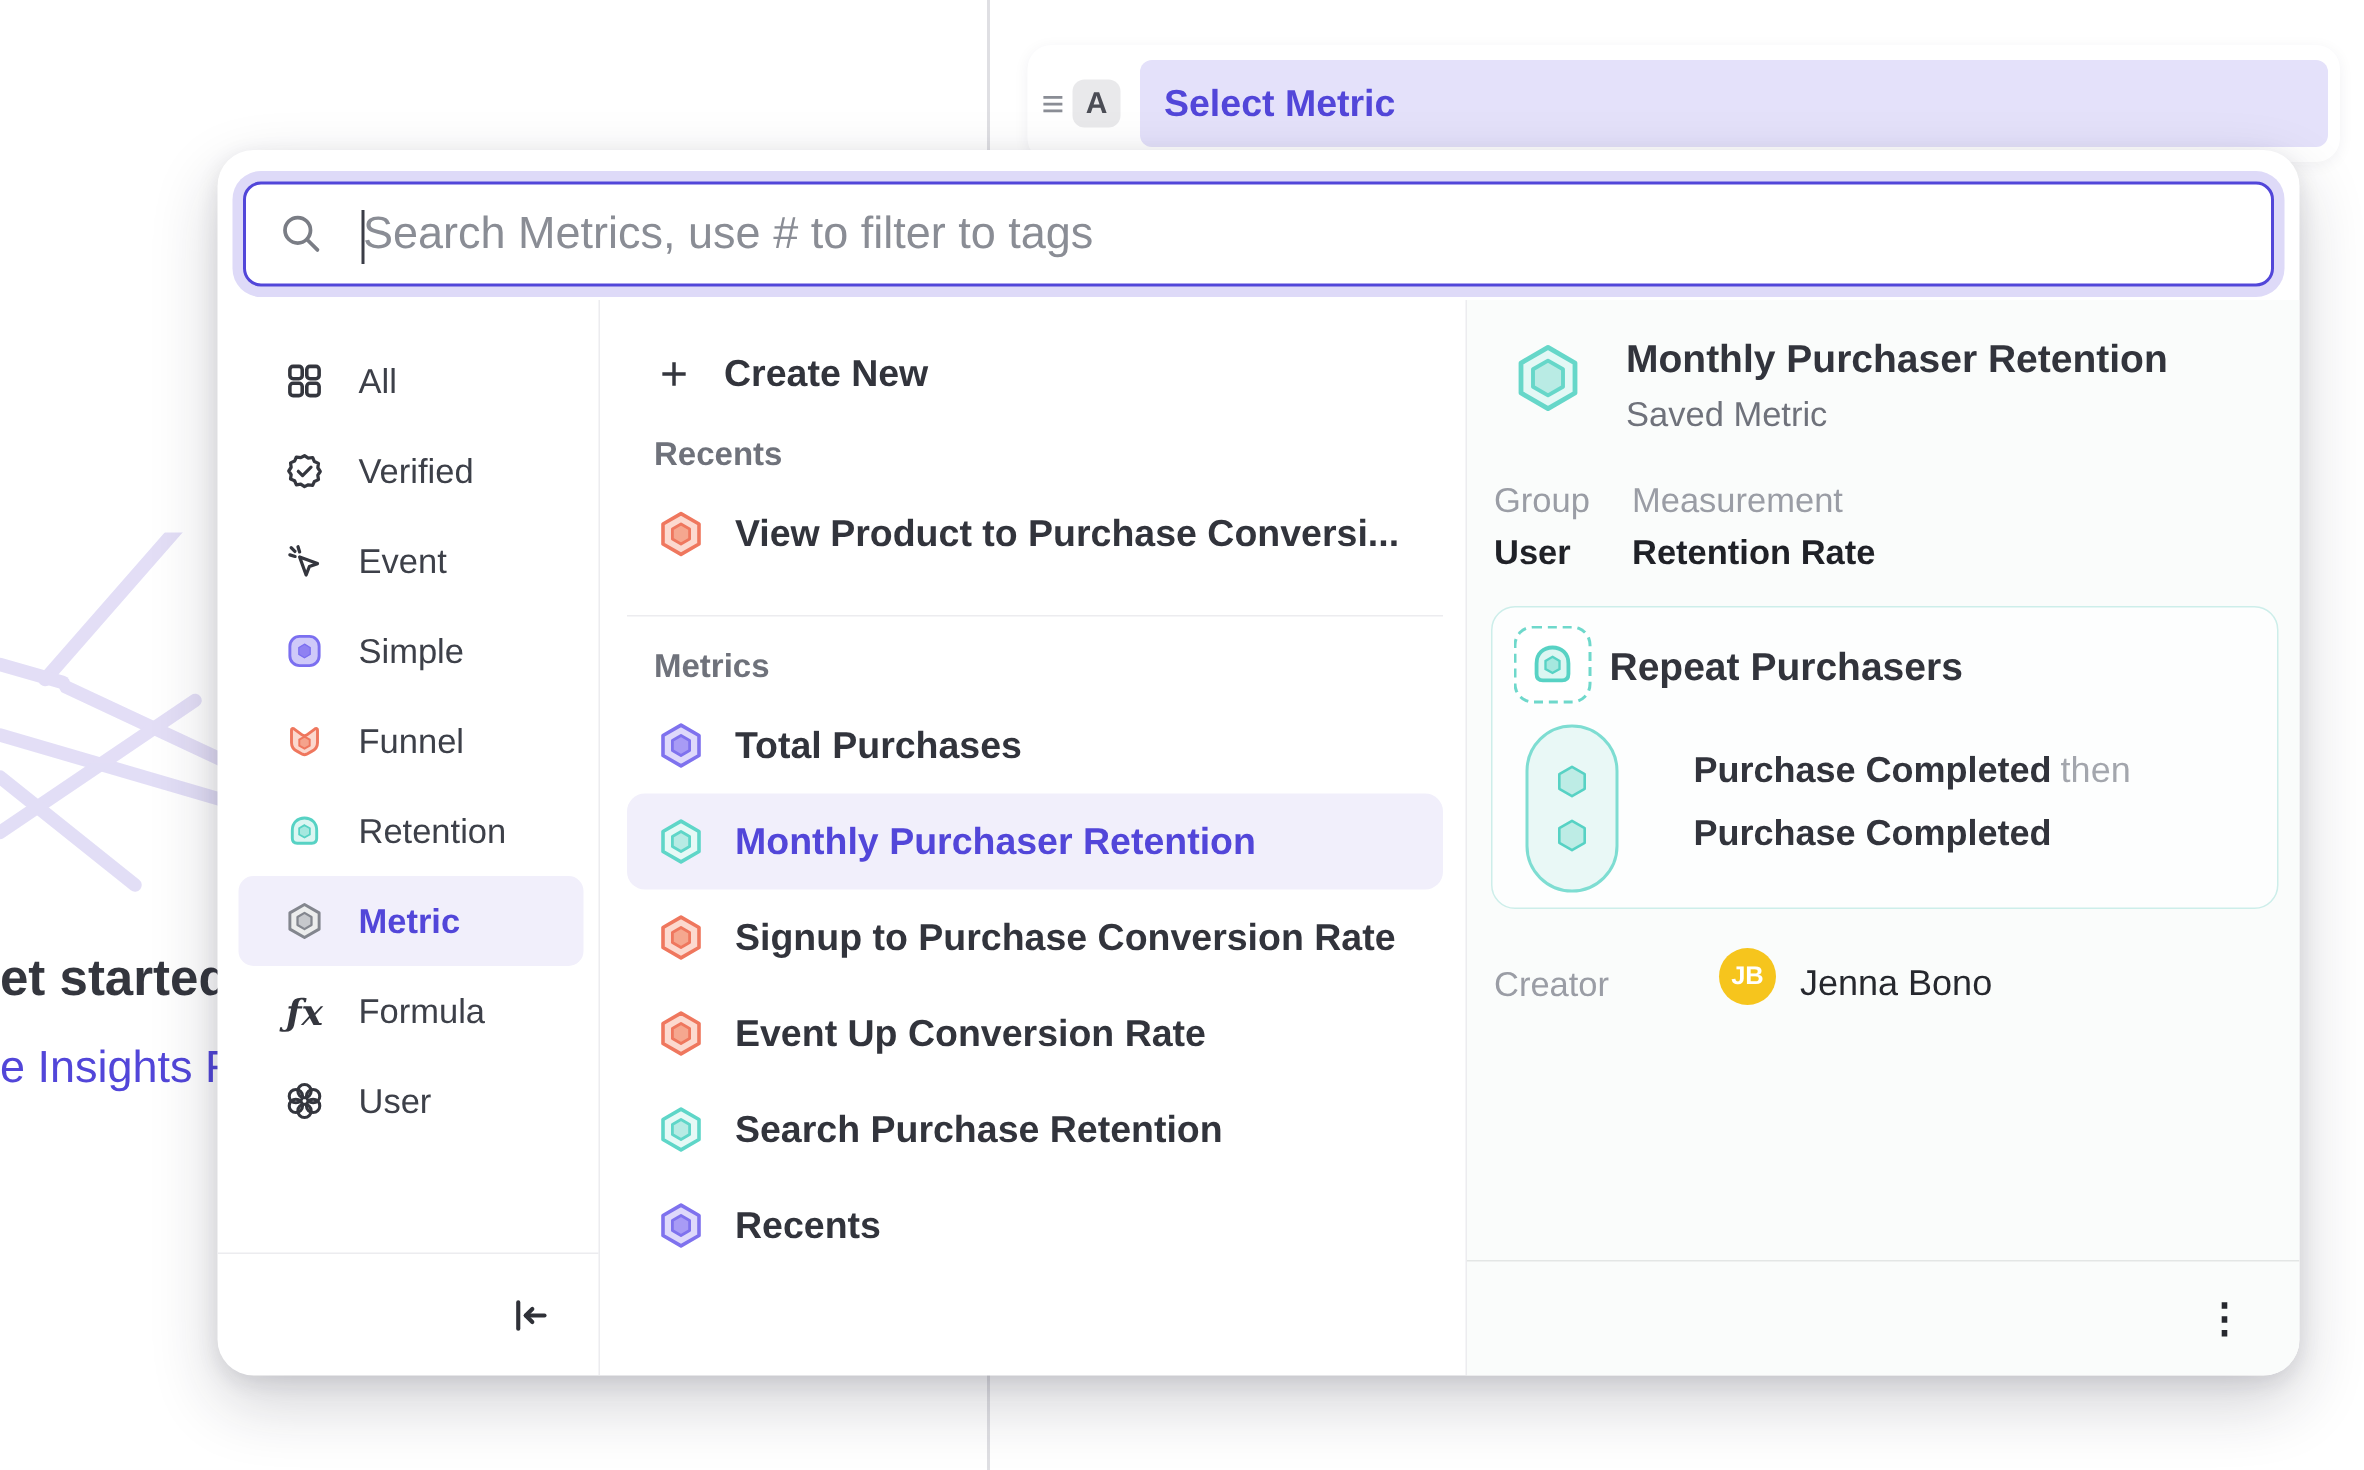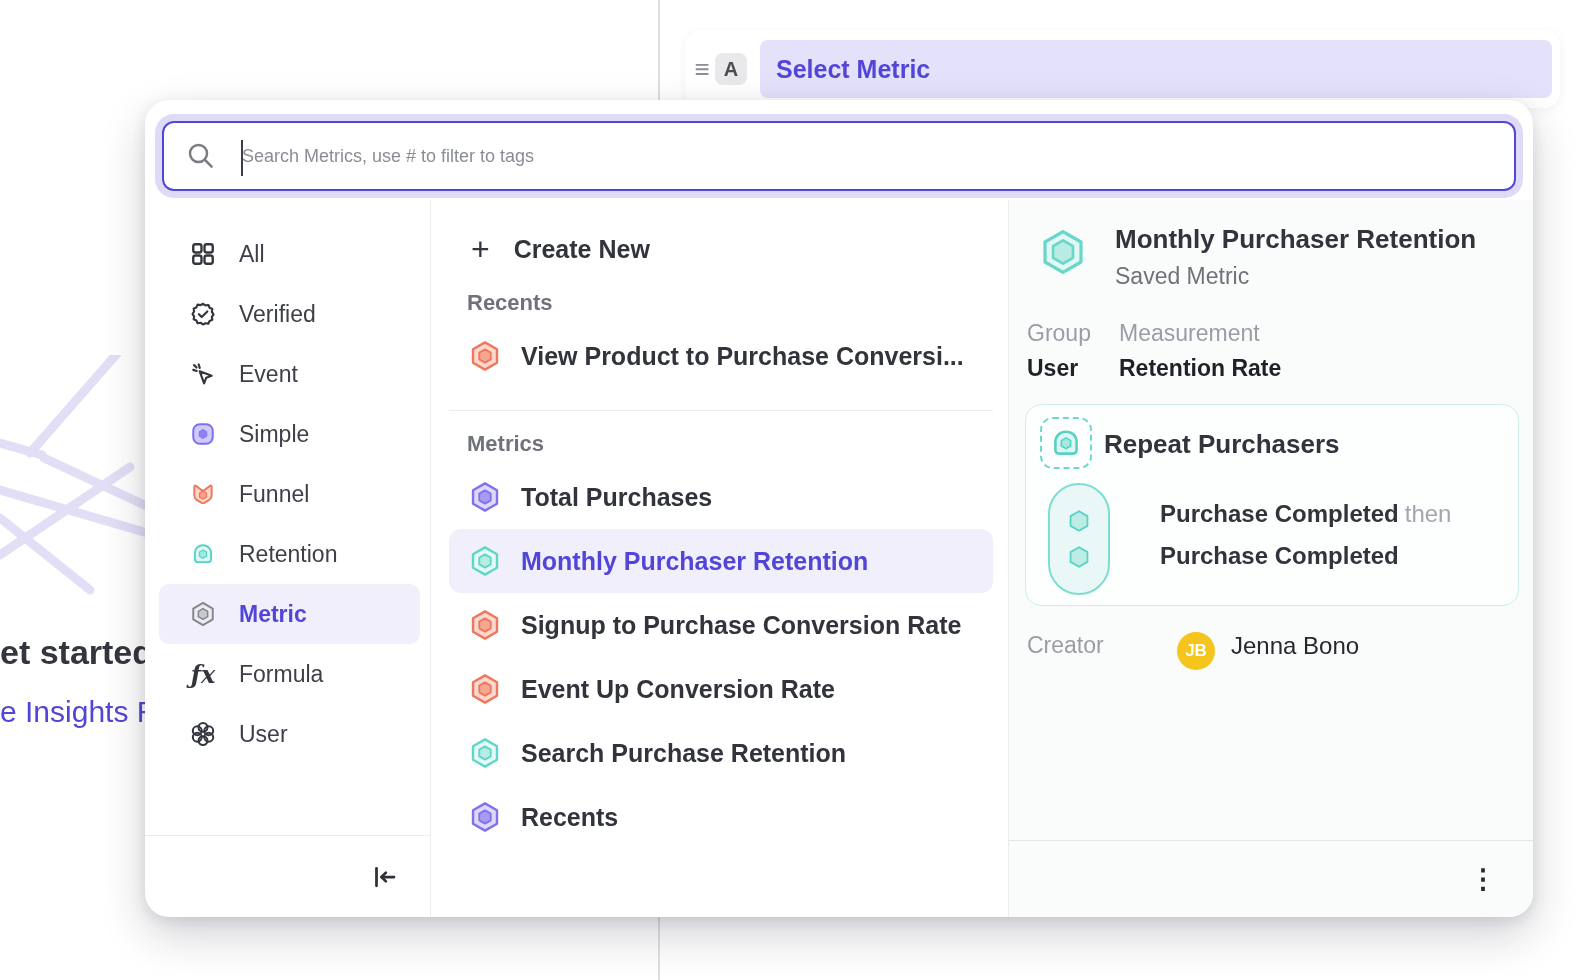--- a/index.html
+++ b/index.html
@@ -34,27 +34,27 @@
     background:#fff; border-radius:24px; z-index:5; overflow:hidden;
     box-shadow:0 18px 45px rgba(30,30,50,.20), 0 4px 14px rgba(30,30,50,.10);
     display:flex; flex-direction:column; }
 
   
   .search-wrap { margin:21px 17px 9px 17px; height:70px; border:2px solid var(--color-accent,#5246d9);
     border-radius:12px; box-shadow:0 0 0 7px var(--color-search_ring,#dedaf8);
     display:flex; align-items:center; position:relative; background:#fff; }
   .search-icon { margin-left:22px; display:flex; }
   .search-caret { position:absolute; left:77px; top:17px; width:2px; height:36px; background:#3b3d47; }
-  .search-input { flex:1; border:none; outline:none; font-size:18px; padding-left:26px;
+  .search-input { flex:1; border:none; outline:none; font-size:30px; padding-left:26px;
     color:#a16207; font-family:"Liberation Sans", sans-serif; background:transparent; }
   .search-input::placeholder { color:#8a8d95; opacity:1; }
 
   
   .modal-body { flex:1; display:flex; min-height:0; }
-  .sidebar { width:286px; border-right:1px solid var(--color-divider,#ececef);
+  .sidebar { width:255px; border-right:1px solid var(--color-divider,#ececef);
     display:flex; flex-direction:column; }
   .side-list { flex:1; padding-top:24px; }
   .side-item { height:60px; margin:0 10px 0 14px; padding-left:14px; border-radius:10px;
     display:flex; align-items:center; gap:22px; cursor:pointer; }
   .side-item .icn { width:28px; height:28px; display:flex; align-items:center; justify-content:center;margin-left:16px; }
   .side-item .lbl { font-size:23px; font-weight:500; color:#3d4049; }
   .side-item.selected { background:var(--color-accent_soft,#f1effb); }
   .side-item.selected .lbl { color:var(--color-accent,#5246d9); font-weight:600; }
   .formula-glyph { font-family:"DejaVu Serif", serif; font-style:italic; font-size:24px;
     font-weight:600; color:#34363e; }
@@ -96,21 +96,21 @@
     border:2px dashed #6ed8cb; border-radius:13px; display:flex; align-items:center; justify-content:center;
     background:#fff; }
   .def-title { position:absolute; left:78px; top:24px; font-size:26px; font-weight:700; color:#32343c; }
   .event-pill { position:absolute; left:22px; top:78px; width:62px; height:112px;
     border:2px solid #7eddd2; border-radius:32px; background:#e9f8f6;
     display:flex; flex-direction:column; align-items:center; justify-content:center; gap:10px; }
   .step-lines { position:absolute; left:100px; top:88px; }
   .step-line { font-size:24px; font-weight:700; color:#32343c; line-height:42px; white-space:nowrap;margin-left:34px; }
   .step-line .conn { color:#a3a6ad; font-weight:400; margin-left:6px; }
 
-  .creator-row { display:flex; align-items:flex-start; margin-top:26px; margin-left:2px; }
+  .creator-row { display:flex; align-items:flex-end; margin-top:26px; margin-left:2px; }
   .creator-lbl { font-size:23px; color:#9a9da5; font-weight:500; width:150px; }
   .avatar { width:38px; height:38px; border-radius:50%; background:var(--color-avatar_yellow,#f6c51d);
     display:flex; align-items:center; justify-content:center; color:#fff; font-weight:700; font-size:17px; }
   .creator-name { font-size:24px; color:#26282e; font-weight:500; margin-left:16px; }
 
   .detail-footer { border-top:1px solid #e3e6e5; height:77px; display:flex; align-items:center;
     justify-content:flex-end; padding-right:30px; }
   .kebab-btn { width:40px; height:40px; display:flex; align-items:center; justify-content:center;
     cursor:pointer; font-size:27px; font-weight:700; color:#26282e; border-radius:8px; }
 

